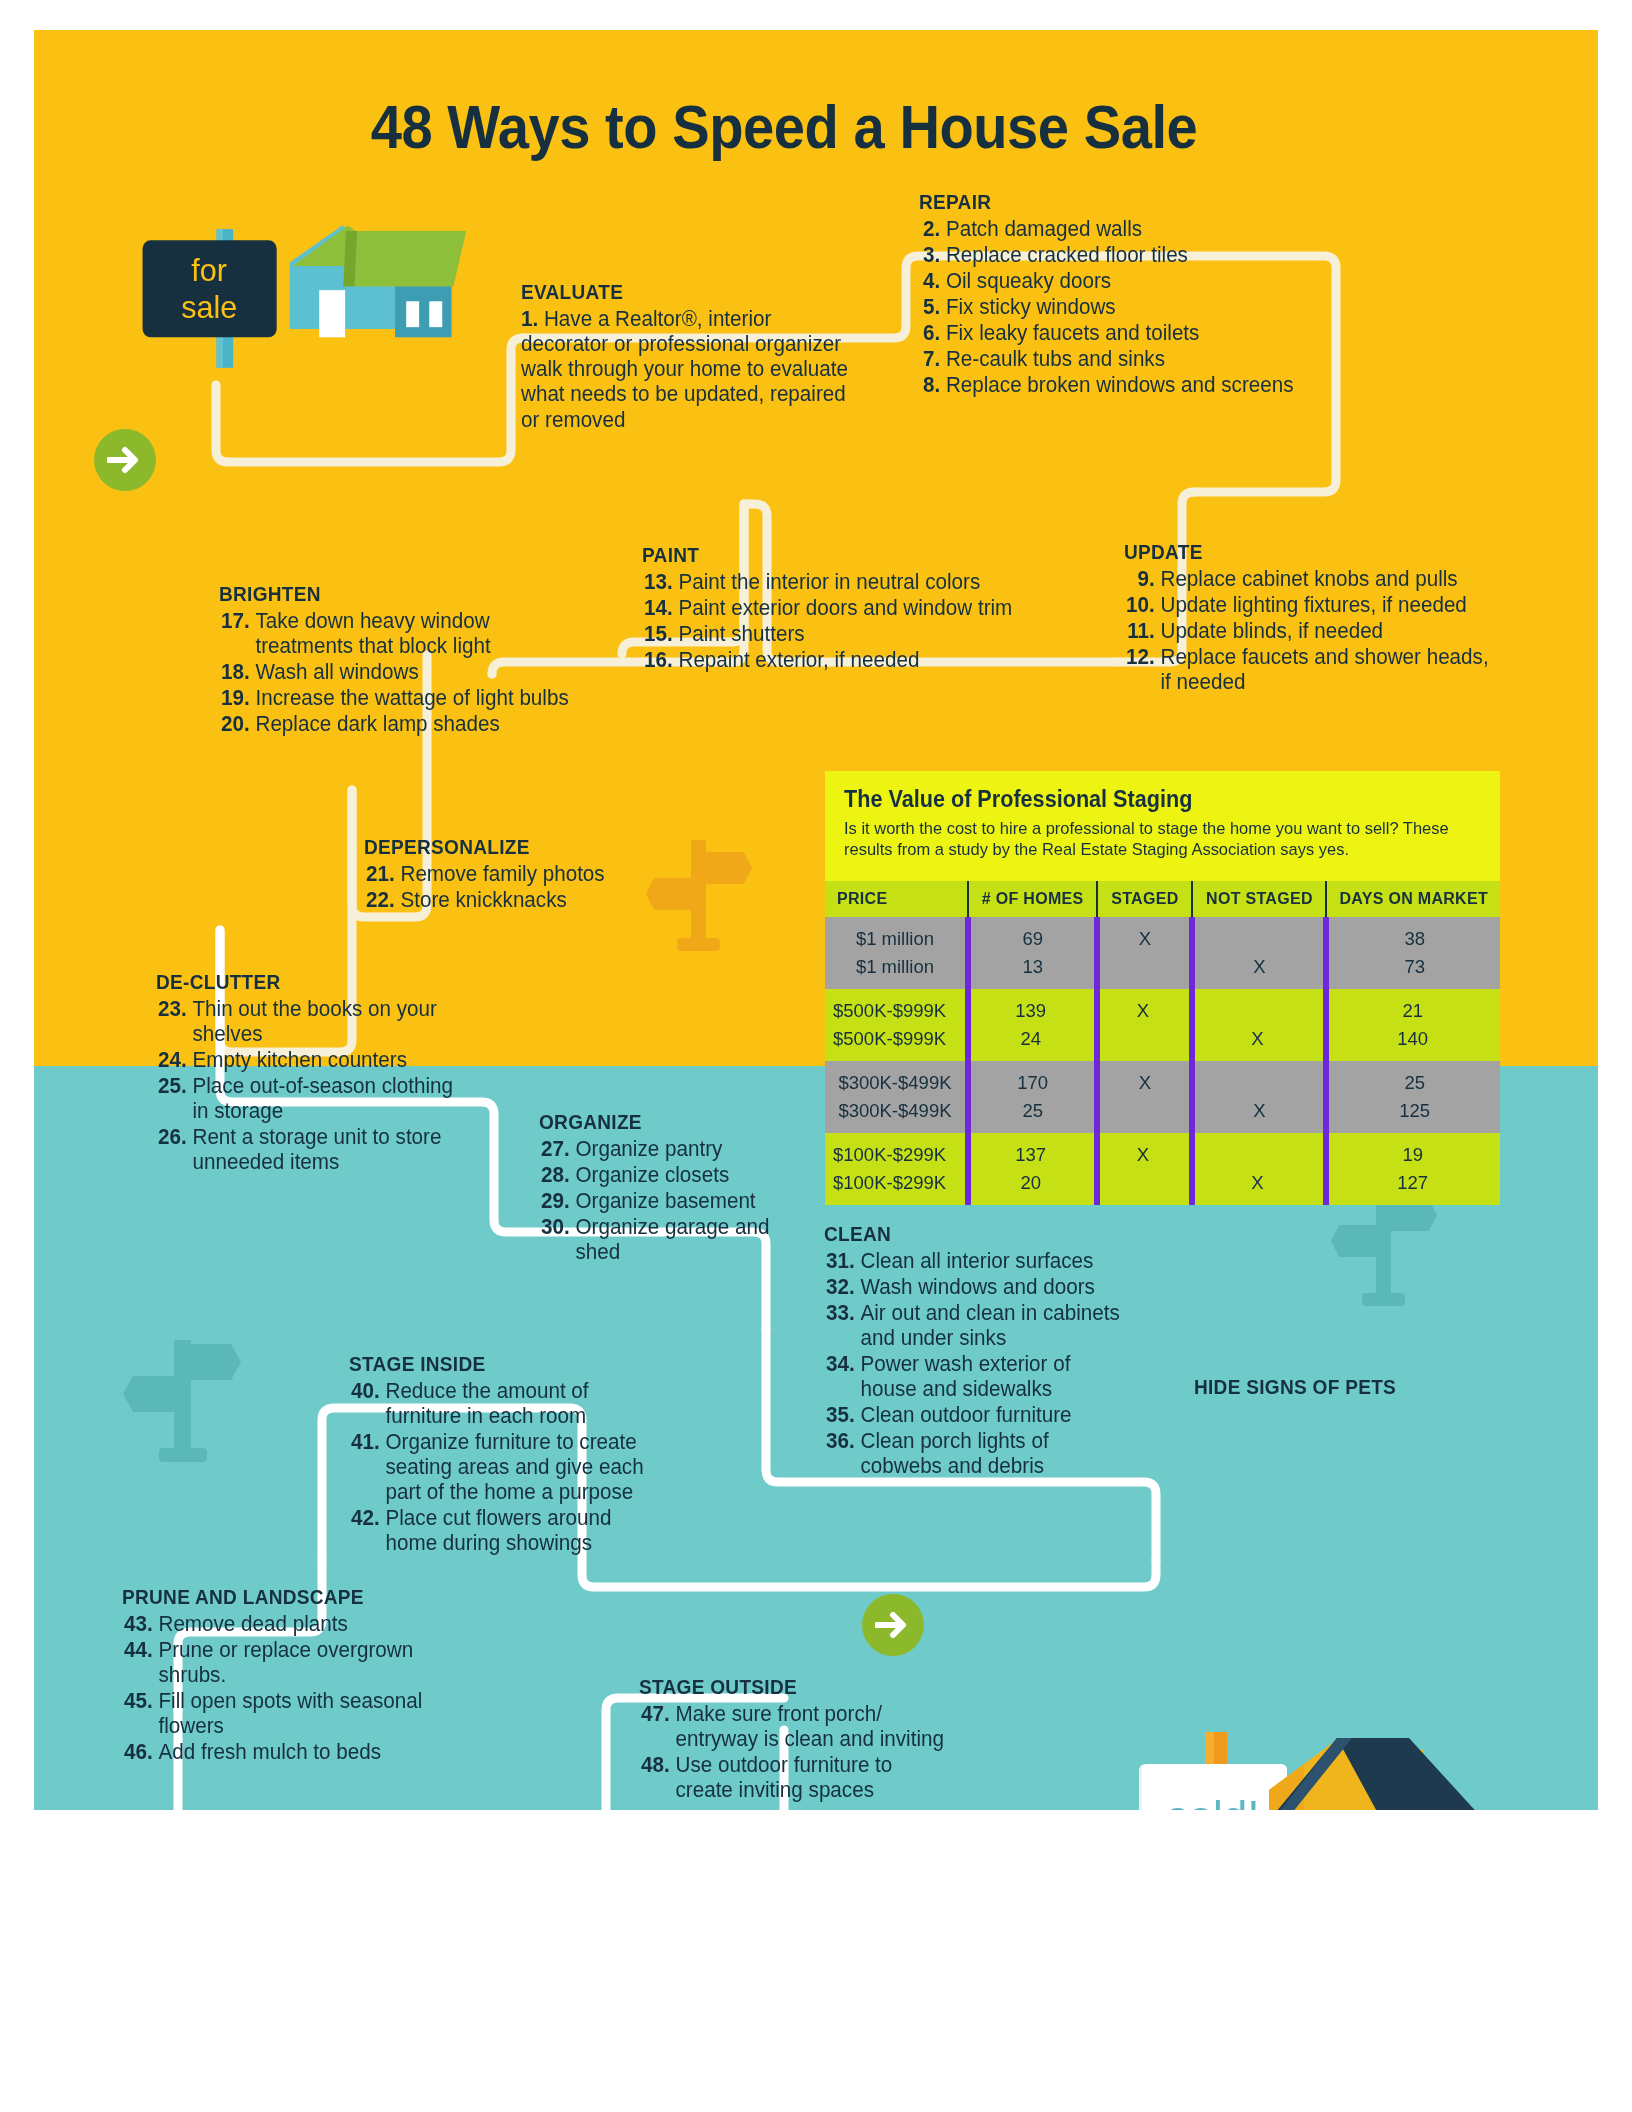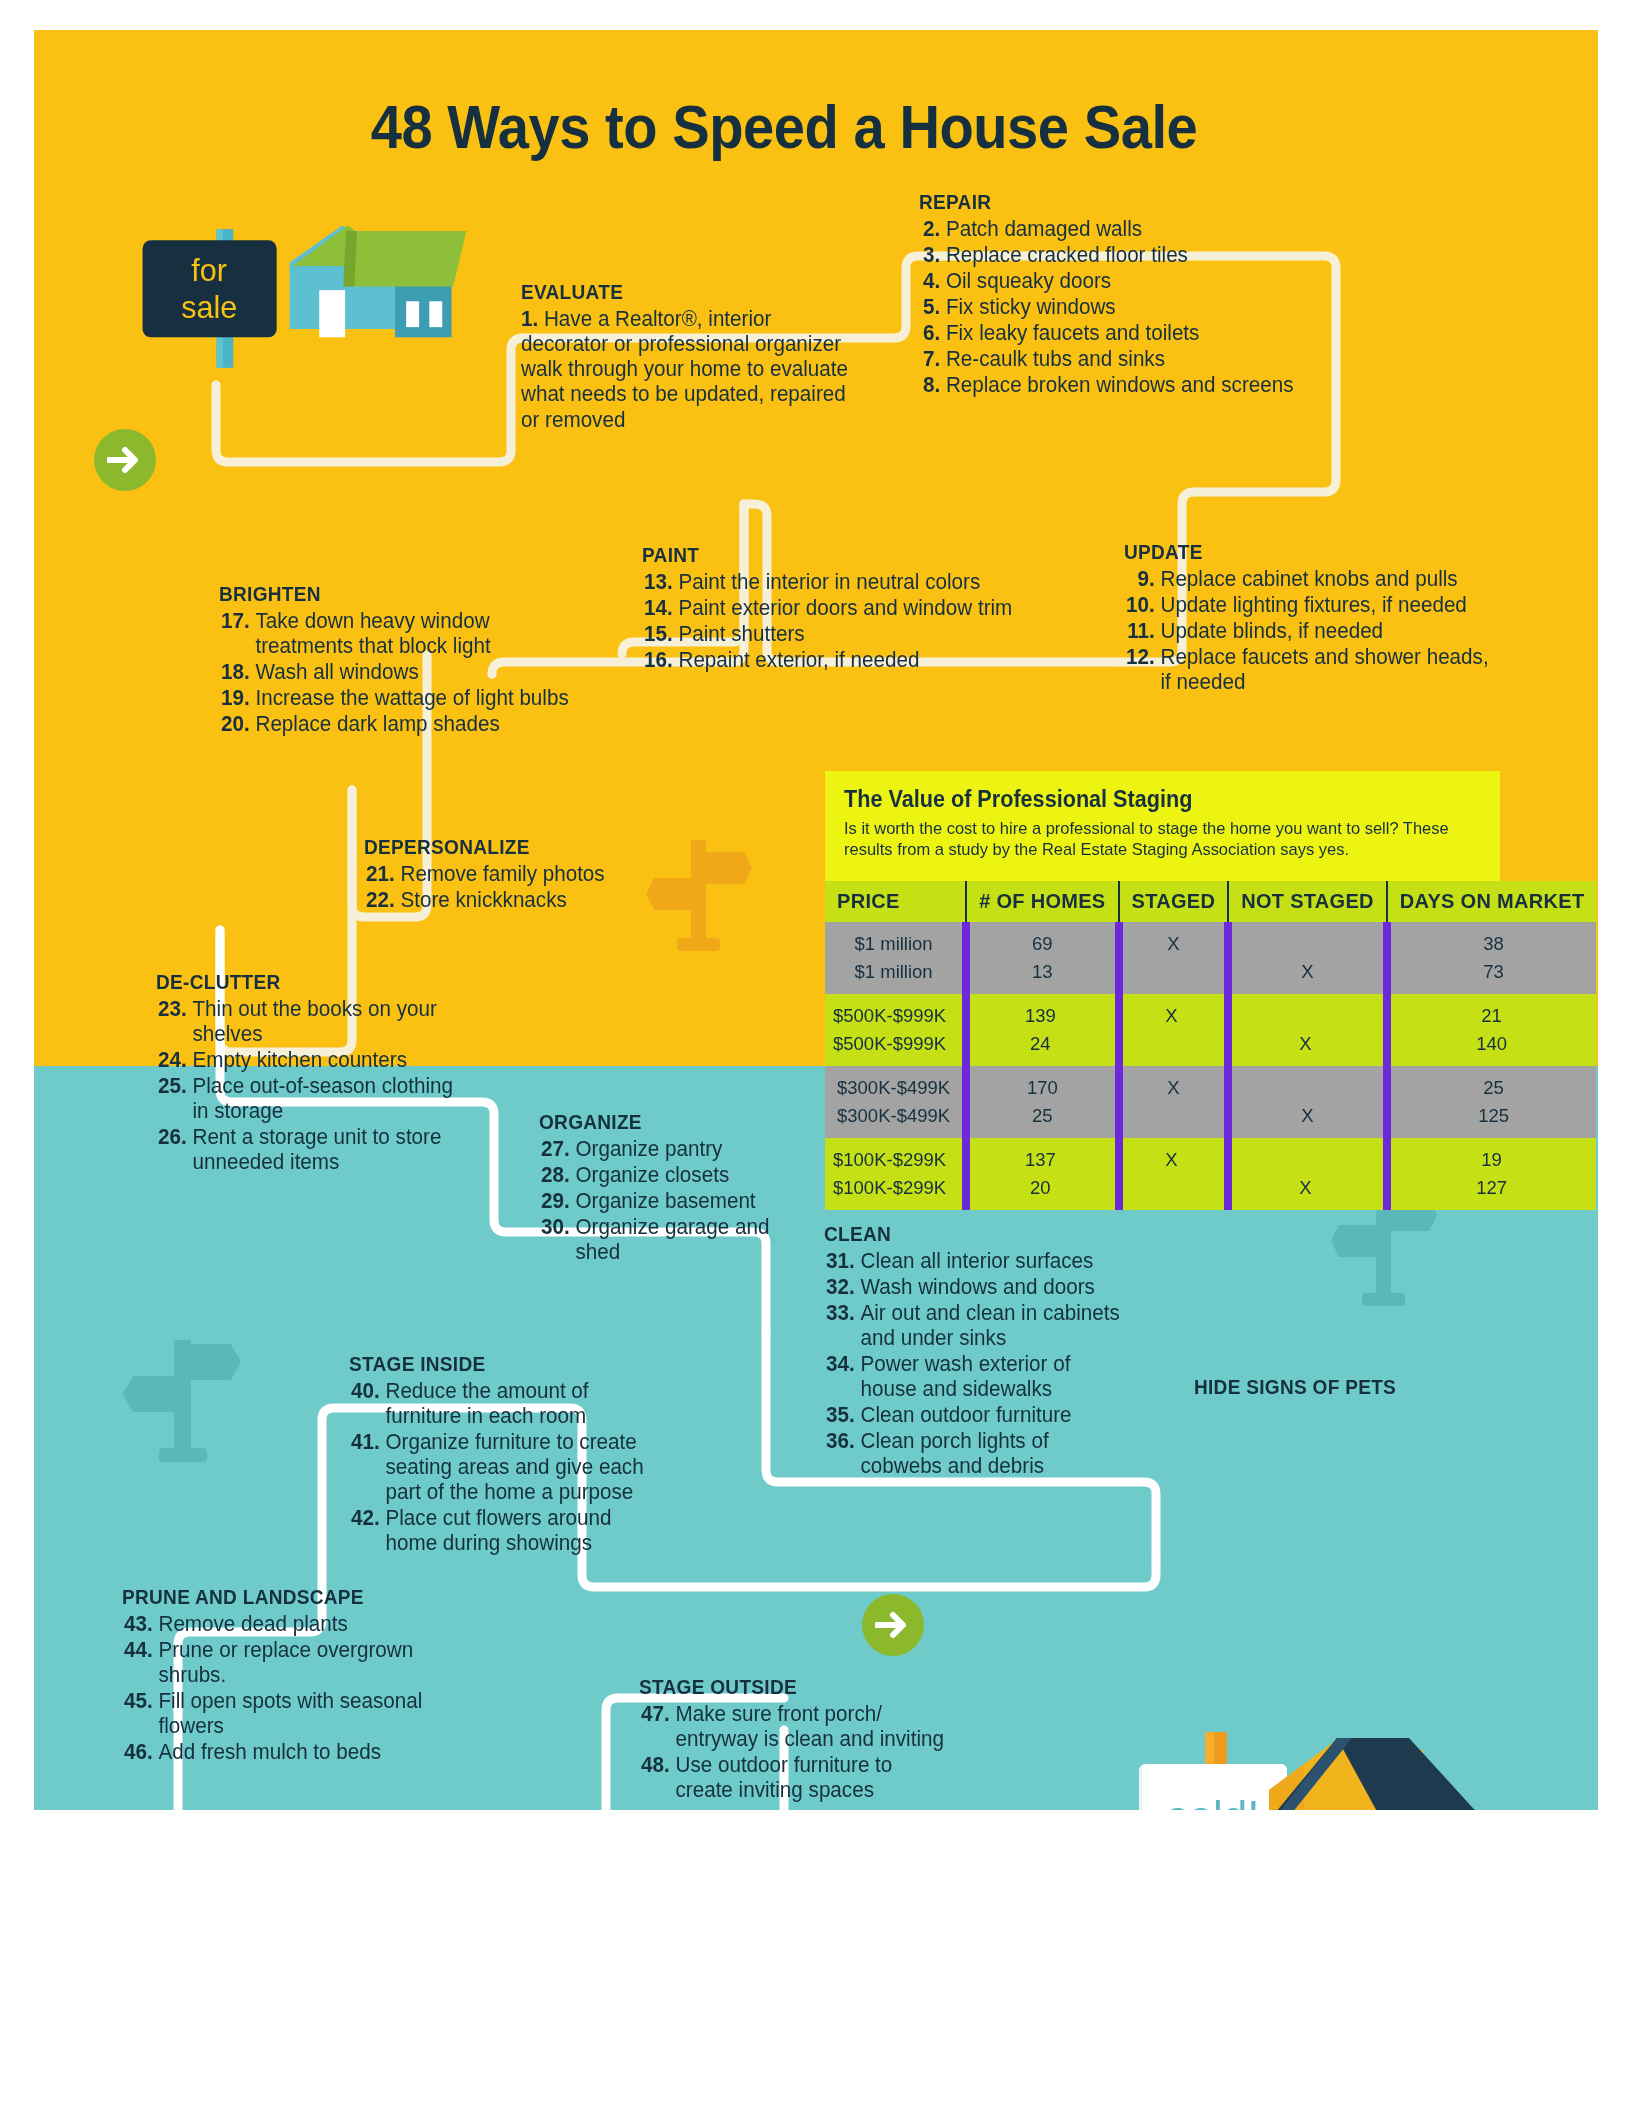--- a/index.html
+++ b/index.html
@@ -70,28 +70,28 @@
   .tablecard .tc-title{
     font-size:23px;font-weight:bold;color:#16303f;margin:0 0 5px 0;
     transform:scaleX(0.94);transform-origin:left top;
   }
   .tablecard .tc-sub{
     font-size:17px;line-height:1.25;color:#16303f;
     transform:scaleX(0.97);transform-origin:left top;
   }
   table.staging{border-collapse:collapse;width:675px;font-size:18.5px;color:#16303f;}
   table.staging th{
-    background:#c6e016;font-weight:bold;font-size:20px;letter-spacing:0.3px;
+    background:#c6e016;font-weight:bold;font-size:16px;letter-spacing:0.3px;
     padding:9px 12px;text-align:left;white-space:nowrap;
   }
   table.staging th.ctr,table.staging td.ctr{text-align:center;}
   table.staging td{padding:3px 12px;white-space:nowrap;}
   table.staging tr.g0 td{background:#a3a3a3;text-align:center;}
   table.staging tr.g1 td{background:#c6e016;padding-left:8px;}
-  table.staging td.sep{border-left:8px solid #6d28d9;}
+  table.staging td.sep{border-left:6px solid #6d28d9;}
   table.staging th.sep{border-left:2px solid #16303f;}
   table.staging tr.padtop td{padding-top:11px;}
   table.staging tr.padbot td{padding-bottom:11px;}
 
   .sources{
     position:absolute;left:46px;top:1942px;
     font-size:16.5px;font-style:italic;color:#ffffff;
     transform:scaleX(0.95);transform-origin:left top;
   }
 </style>

